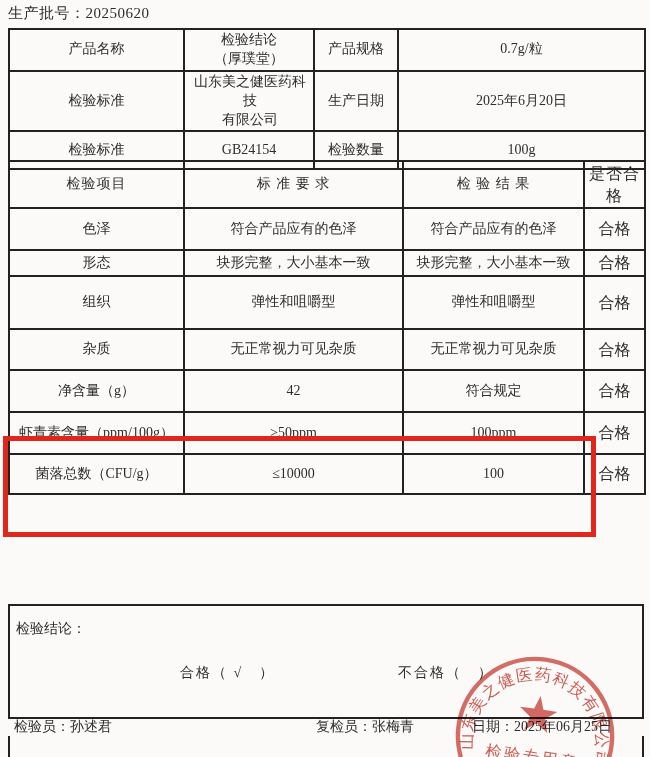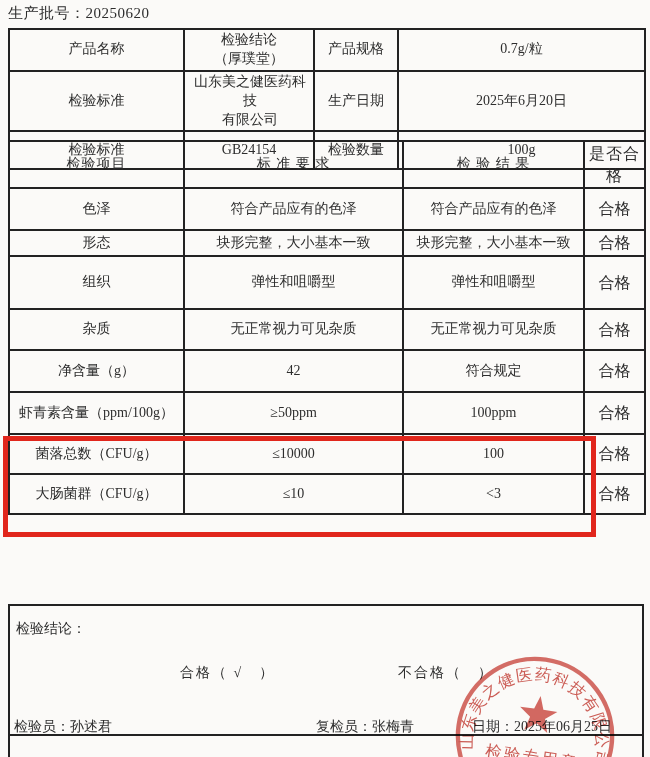--- a/index.html
+++ b/index.html
@@ -14,33 +14,33 @@
   }
   table{
     border-collapse:collapse;table-layout:fixed;position:absolute;left:8px;
     width:636px;
   }
   td{
     border:2px solid #222;text-align:center;vertical-align:middle;
     font-size:14px;line-height:1.35;padding:1px 3px;overflow:hidden;
   }
   #info-table{top:28px;}
-  #main-table{top:140px;padding-left:12px;}
+  #main-table{top:160px;padding-left:12px;}
   .pre{white-space:pre-line;}
   .left{text-align:center;padding-left:5px;}
   .hdr td{letter-spacing:1px;}
   .pass-col{font-size:16px;padding:1px 1px;margin-top:44px;}
   
   .highlight-box{
     position:absolute;left:3px;top:436px;width:583px;height:91px;
     border:5px solid #e1261c;pointer-events:none;z-index:5;
   }
   
   .conclusion{
-    position:absolute;left:8px;top:604px;width:636px;height:132px;
+    position:absolute;left:8px;top:604px;width:636px;height:115px;
     border:2px solid #222;box-sizing:border-box;font-size:14px;
   }
   .conclusion .c-label{position:absolute;left:6px;top:14px;}
   .conclusion .c-pass{position:absolute;left:170px;top:58px;letter-spacing:2px;}
   .conclusion .c-fail{position:absolute;left:388px;top:58px;letter-spacing:2px;}
   .conclusion .c-inspector{position:absolute;left:4px;top:112px;}
   .conclusion .c-reinspector{position:absolute;left:306px;top:112px;}
   .conclusion .c-date{position:absolute;left:462px;top:112px;}
   .tail-row{
     position:absolute;left:8px;top:736px;width:636px;height:21px;
@@ -136,26 +136,20 @@
     <td>≥50ppm</td>
     <td>100ppm</td>
     <td class="pass-col">合格</td>
   </tr>
   <tr style="height:40px">
     <td>菌落总数（CFU/g）</td>
     <td>≤10000</td>
     <td>100</td>
     <td class="pass-col">合格</td>
   </tr>
-  <tr style="height:40px">
-    <td>大肠菌群（CFU/g）</td>
-    <td>≤10</td>
-    <td>&lt;3</td>
-    <td class="pass-col">合格</td>
-  </tr>
 </tbody>
   </table>
 
 <div class="highlight-box"></div>
 
 <div class="conclusion">
   <span class="c-label">检验结论：</span>
   <span class="c-pass">合格（ √　）</span>
   <span class="c-fail">不合格（　）</span>
   <span class="c-inspector">检验员：孙述君</span>

